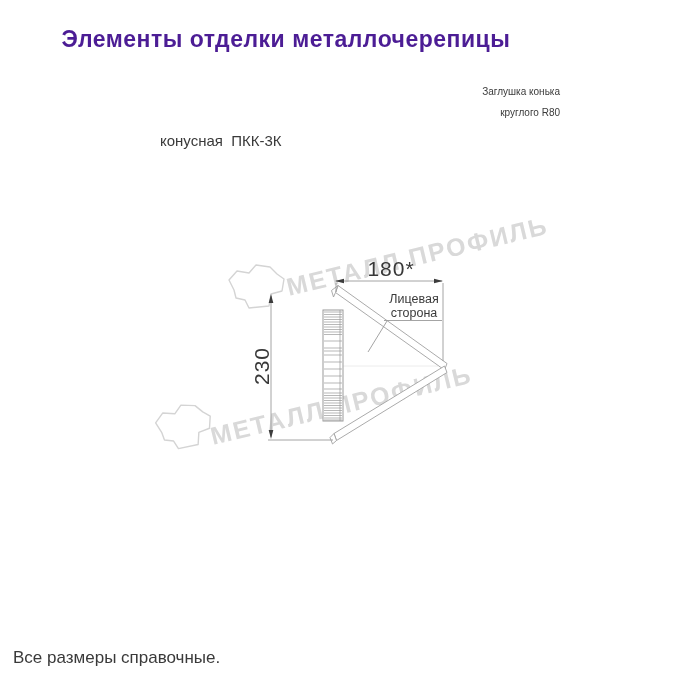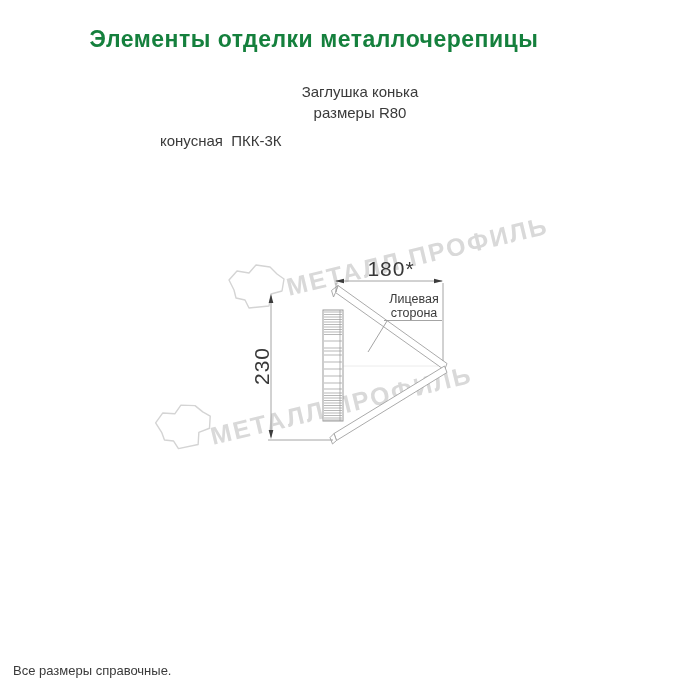--- a/index.html
+++ b/index.html
@@ -3,46 +3,45 @@
 <meta charset="utf-8">
 <style>
   html,body{margin:0;padding:0;}
   body{
     width:700px;height:700px;position:relative;background:#ffffff;
     font-family:"Liberation Sans","DejaVu Sans",sans-serif;
     overflow:hidden;
   }
   .page-title{
     position:absolute;left:0;top:26px;width:572px;
-    text-align:center;font-size:23px;font-weight:bold;color:#15803d;
+    text-align:center;font-size:23px;font-weight:bold;color:#4c1d95;
     letter-spacing:0.5px;
-    margin-left:28px;
   }
   .subtitle-block{
     position:absolute;left:160px;top:81px;width:400px;
-    text-align:center;color:#3a3a3a;font-size:15px;line-height:21px;
+    text-align:right;color:#3a3a3a;font-size:10px;line-height:21px;
   }
   .product-type{
     position:absolute;left:160px;top:132px;width:400px;
     text-align:left;color:#3a3a3a;font-size:15px;white-space:pre-wrap;
   }
   .drawing-svg{position:absolute;left:0;top:0;}
   .footnotes{
     position:absolute;left:13px;top:650px;width:600px;
-    color:#3a3a3a;font-size:13px;line-height:16.5px;margin-top:13px;
+    color:#3a3a3a;font-size:17px;line-height:16.5px;
   }
 </style>
 </head>
 <body>
 
 <div class="page-title">Элементы отделки металлочерепицы</div>
 
 <div class="subtitle-block">
   <div>Заглушка конька</div>
-  <div>размеры R80</div>
+  <div>круглого R80</div>
 </div>
 
 <div class="product-type">конусная  ПКК-3К</div>
 
 <svg class="drawing-svg" width="700" height="700" viewBox="0 0 700 700">
 
   <defs>
     <path id="cloud-shape" d="M8 28 L3 18 L11 9 L23 11 L30 3 L44 5 L51 12 L58 17 L56 29 L45 32 L43 44 L23 46 L19 38 L10 36 Z"></path>
   </defs>
 

